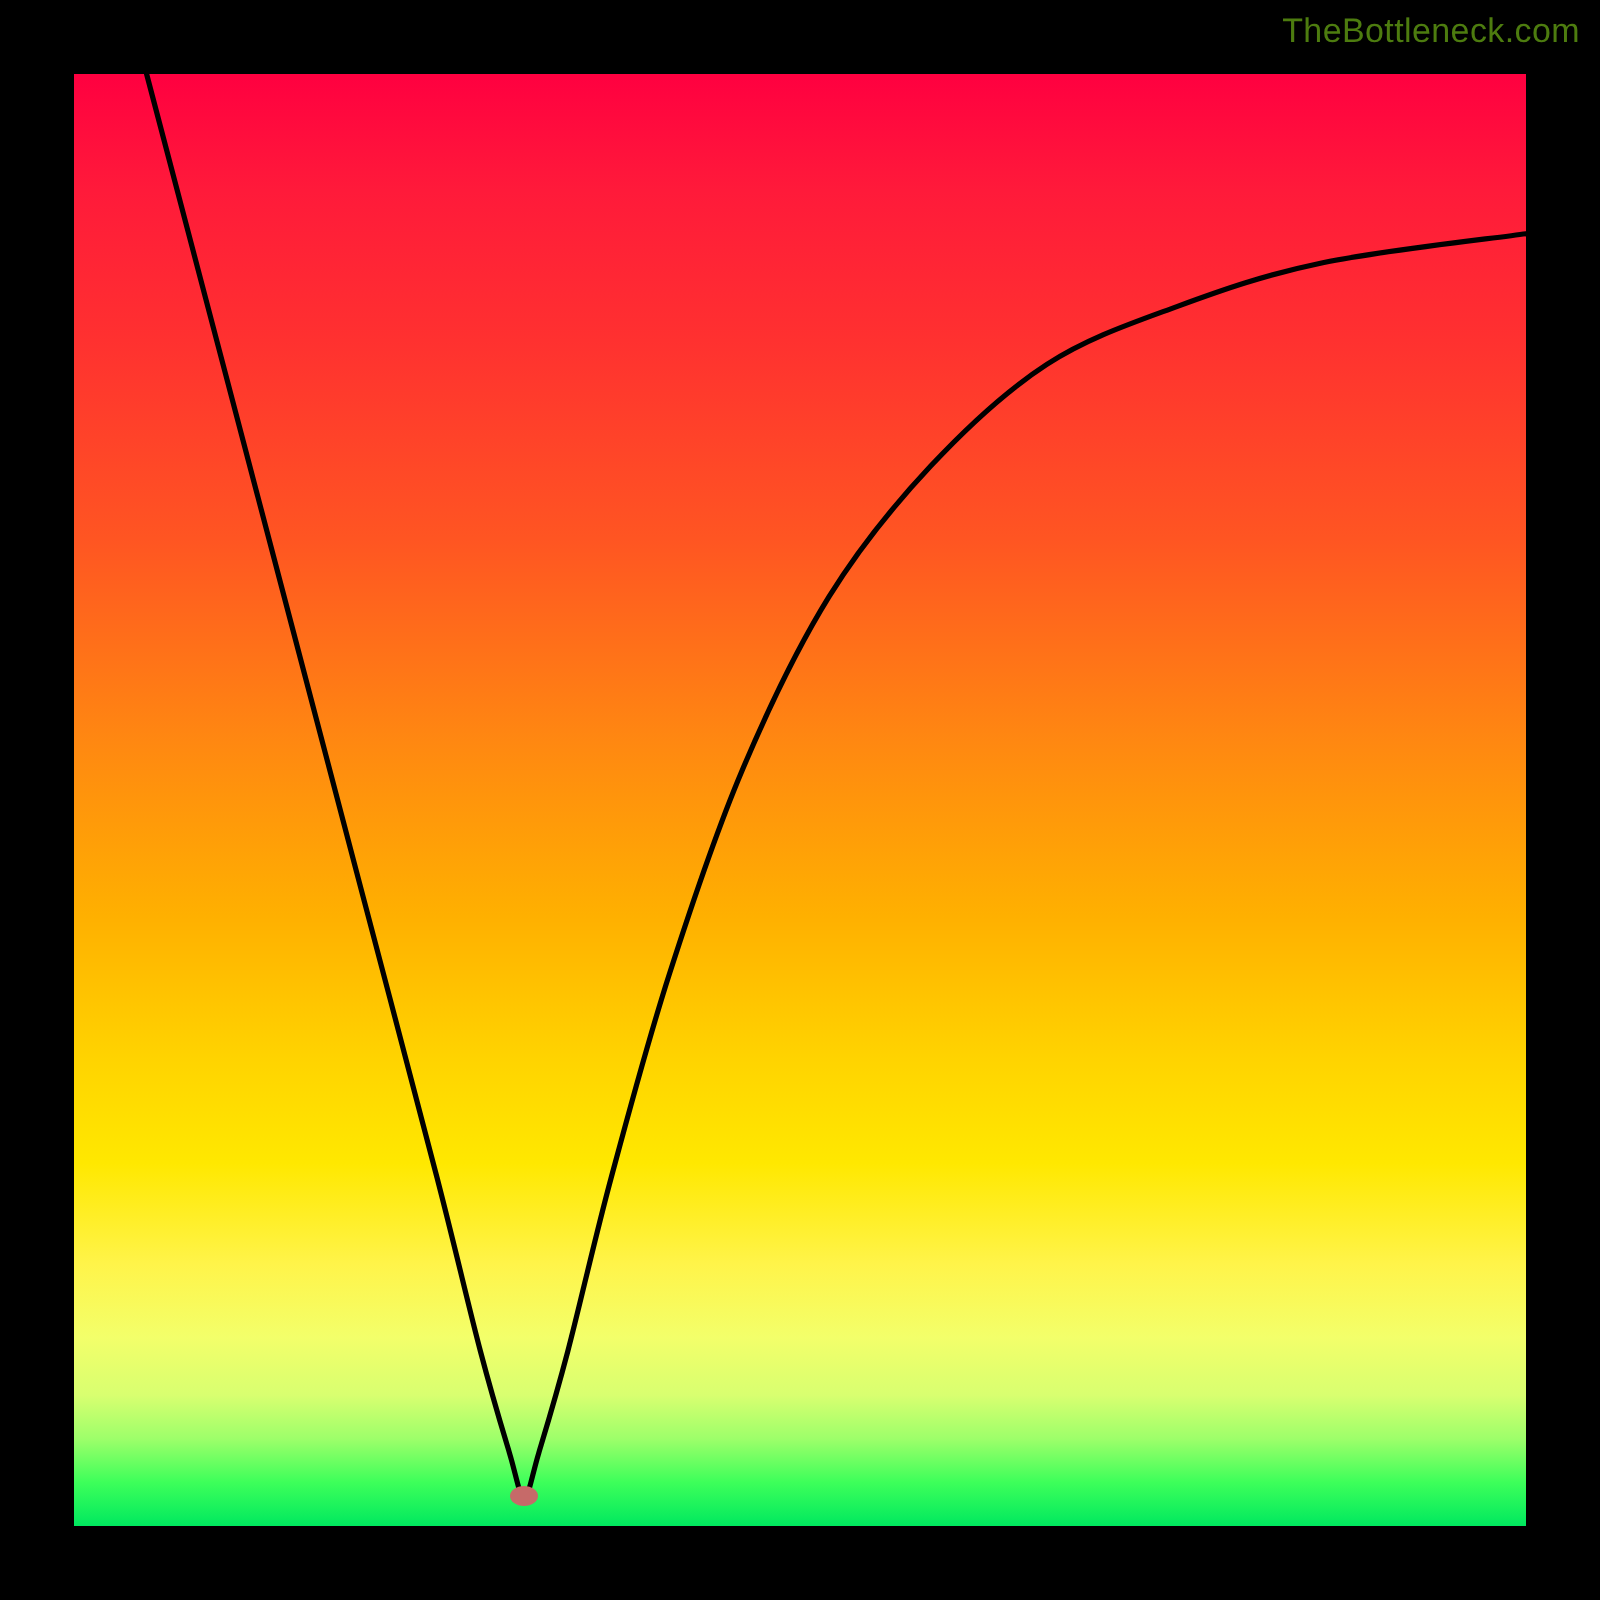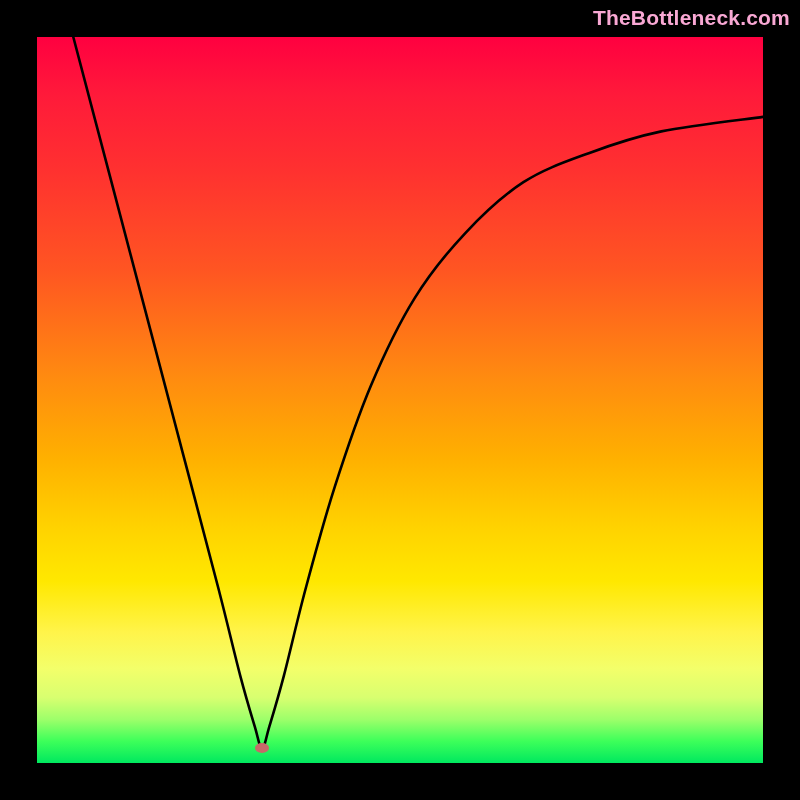--- a/index.html
+++ b/index.html
@@ -62,24 +62,24 @@
     position: absolute;
     width: 14px;
     height: 10px;
     background: #c66a69;
     border-radius: 50%;
   }
   .watermark {
     position: absolute;
     top: 6px;
     right: 10px;
-    color: #f9a8d4;
-    font-size: 21px;
+    color: #4d7c0f;
+    font-size: 17px;
     letter-spacing: 0.2px;
-    font-weight: 700;
+    font-weight: 400;
     user-select: none;
   }
 </style>
 </head>
 <body>
 
 <div class="frame">
 
   <div class="plot">
     <svg id="curveSvg" class="curve-svg" viewBox="0 0 726 726" preserveAspectRatio="none">

